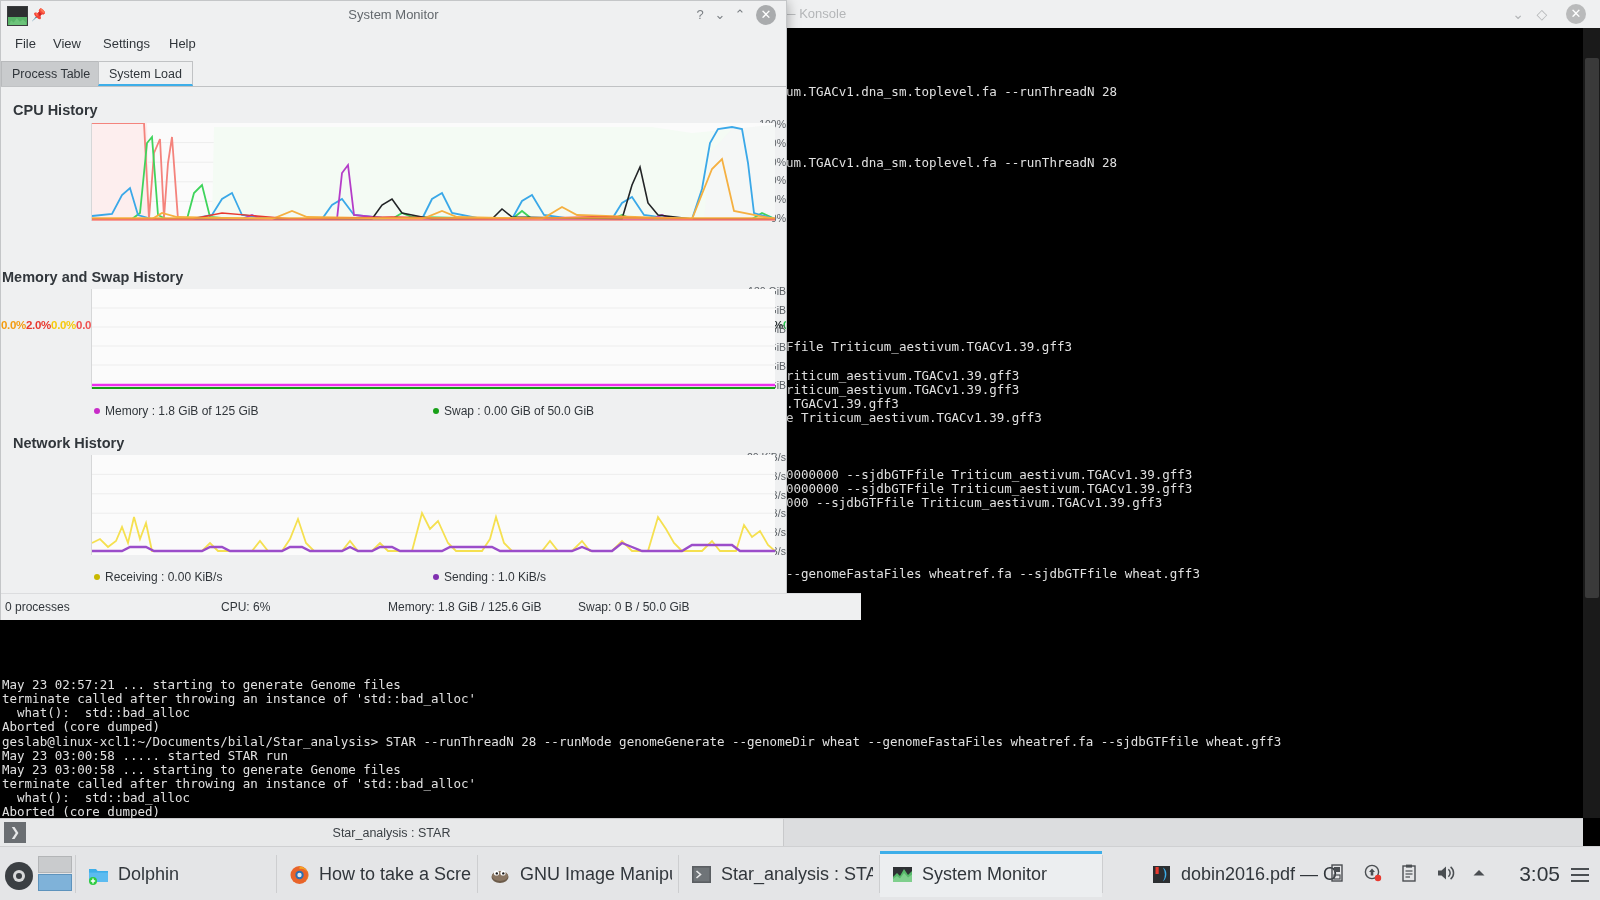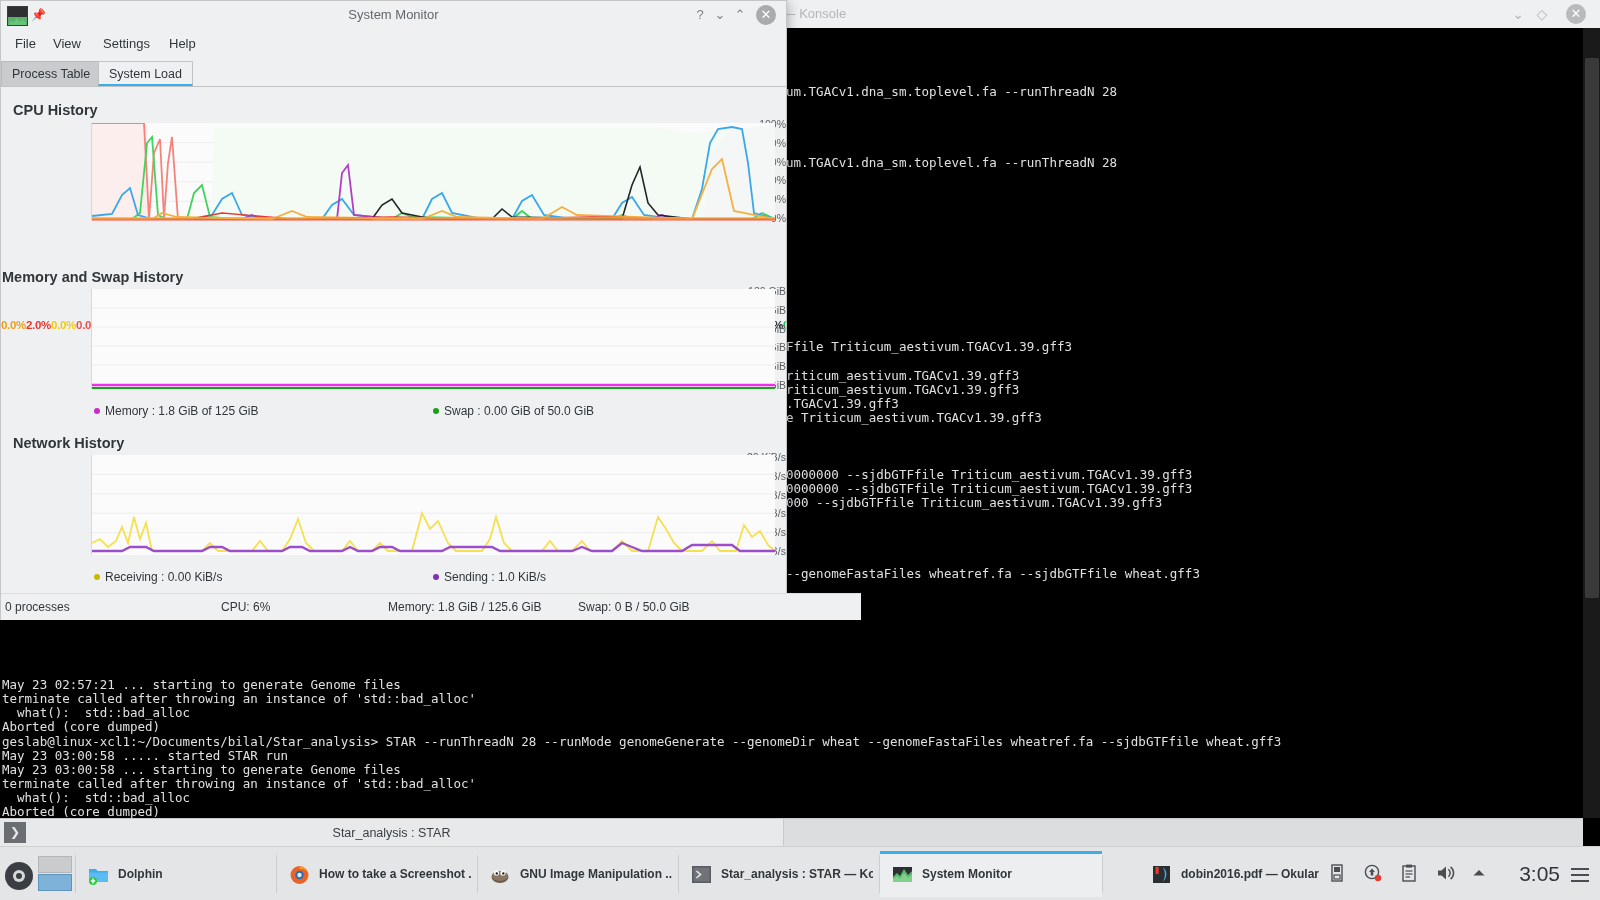--- a/index.html
+++ b/index.html
@@ -101,22 +101,22 @@
       background:#3b3f43;}
   #launcher .geckoeye:after{content:"";position:absolute;left:8px;top:8px;width:12px;height:12px;
       border-radius:50%;background:#d8d9da;}
   #launcher .geckoeye:before{content:"";position:absolute;left:11px;top:11px;width:6px;height:6px;
       border-radius:50%;background:#3b3f43;z-index:2;}
   #pager{position:absolute;left:38px;top:9px;width:34px;height:36px;}
   #pager .pg{position:absolute;left:0;width:34px;height:17px;box-sizing:border-box;}
   #pg1{top:0;background:#c9cbcd;border:1px solid #b3b5b7;}
   #pg2{top:18px;background:#7fb2d9;border:1px solid #5d93bd;}
   .task{position:absolute;top:4px;height:46px;box-sizing:border-box;}
-  .task-label{position:absolute;left:42px;top:0;height:46px;line-height:46px;font-size:12px;color:#31363b;
-    white-space:nowrap;overflow:hidden;font-weight:bold;}
+  .task-label{position:absolute;left:42px;top:0;height:46px;line-height:46px;font-size:18px;color:#31363b;
+    white-space:nowrap;overflow:hidden;}
   .task-icon{position:absolute;left:12px;top:13px;width:21px;height:21px;}
   .task-sep{position:absolute;top:8px;width:1px;height:38px;background:#cdced0;}
   .task-active-bar{position:absolute;left:0;top:0;width:100%;height:3px;background:#3daee9;}
   #tray{position:absolute;right:0;top:0;height:54px;}
   .tray-icon{position:absolute;top:17px;width:20px;height:20px;color:#4a4e52;}
   #clock{position:absolute;right:40px;top:0;height:54px;line-height:54px;font-size:21px;color:#31363b;}
   #tray-menu{position:absolute;right:10px;top:17px;width:20px;height:20px;}
   #tray-menu span{display:block;height:2px;background:#4a4e52;margin:4px 1px;}
 </style>
 </head>

